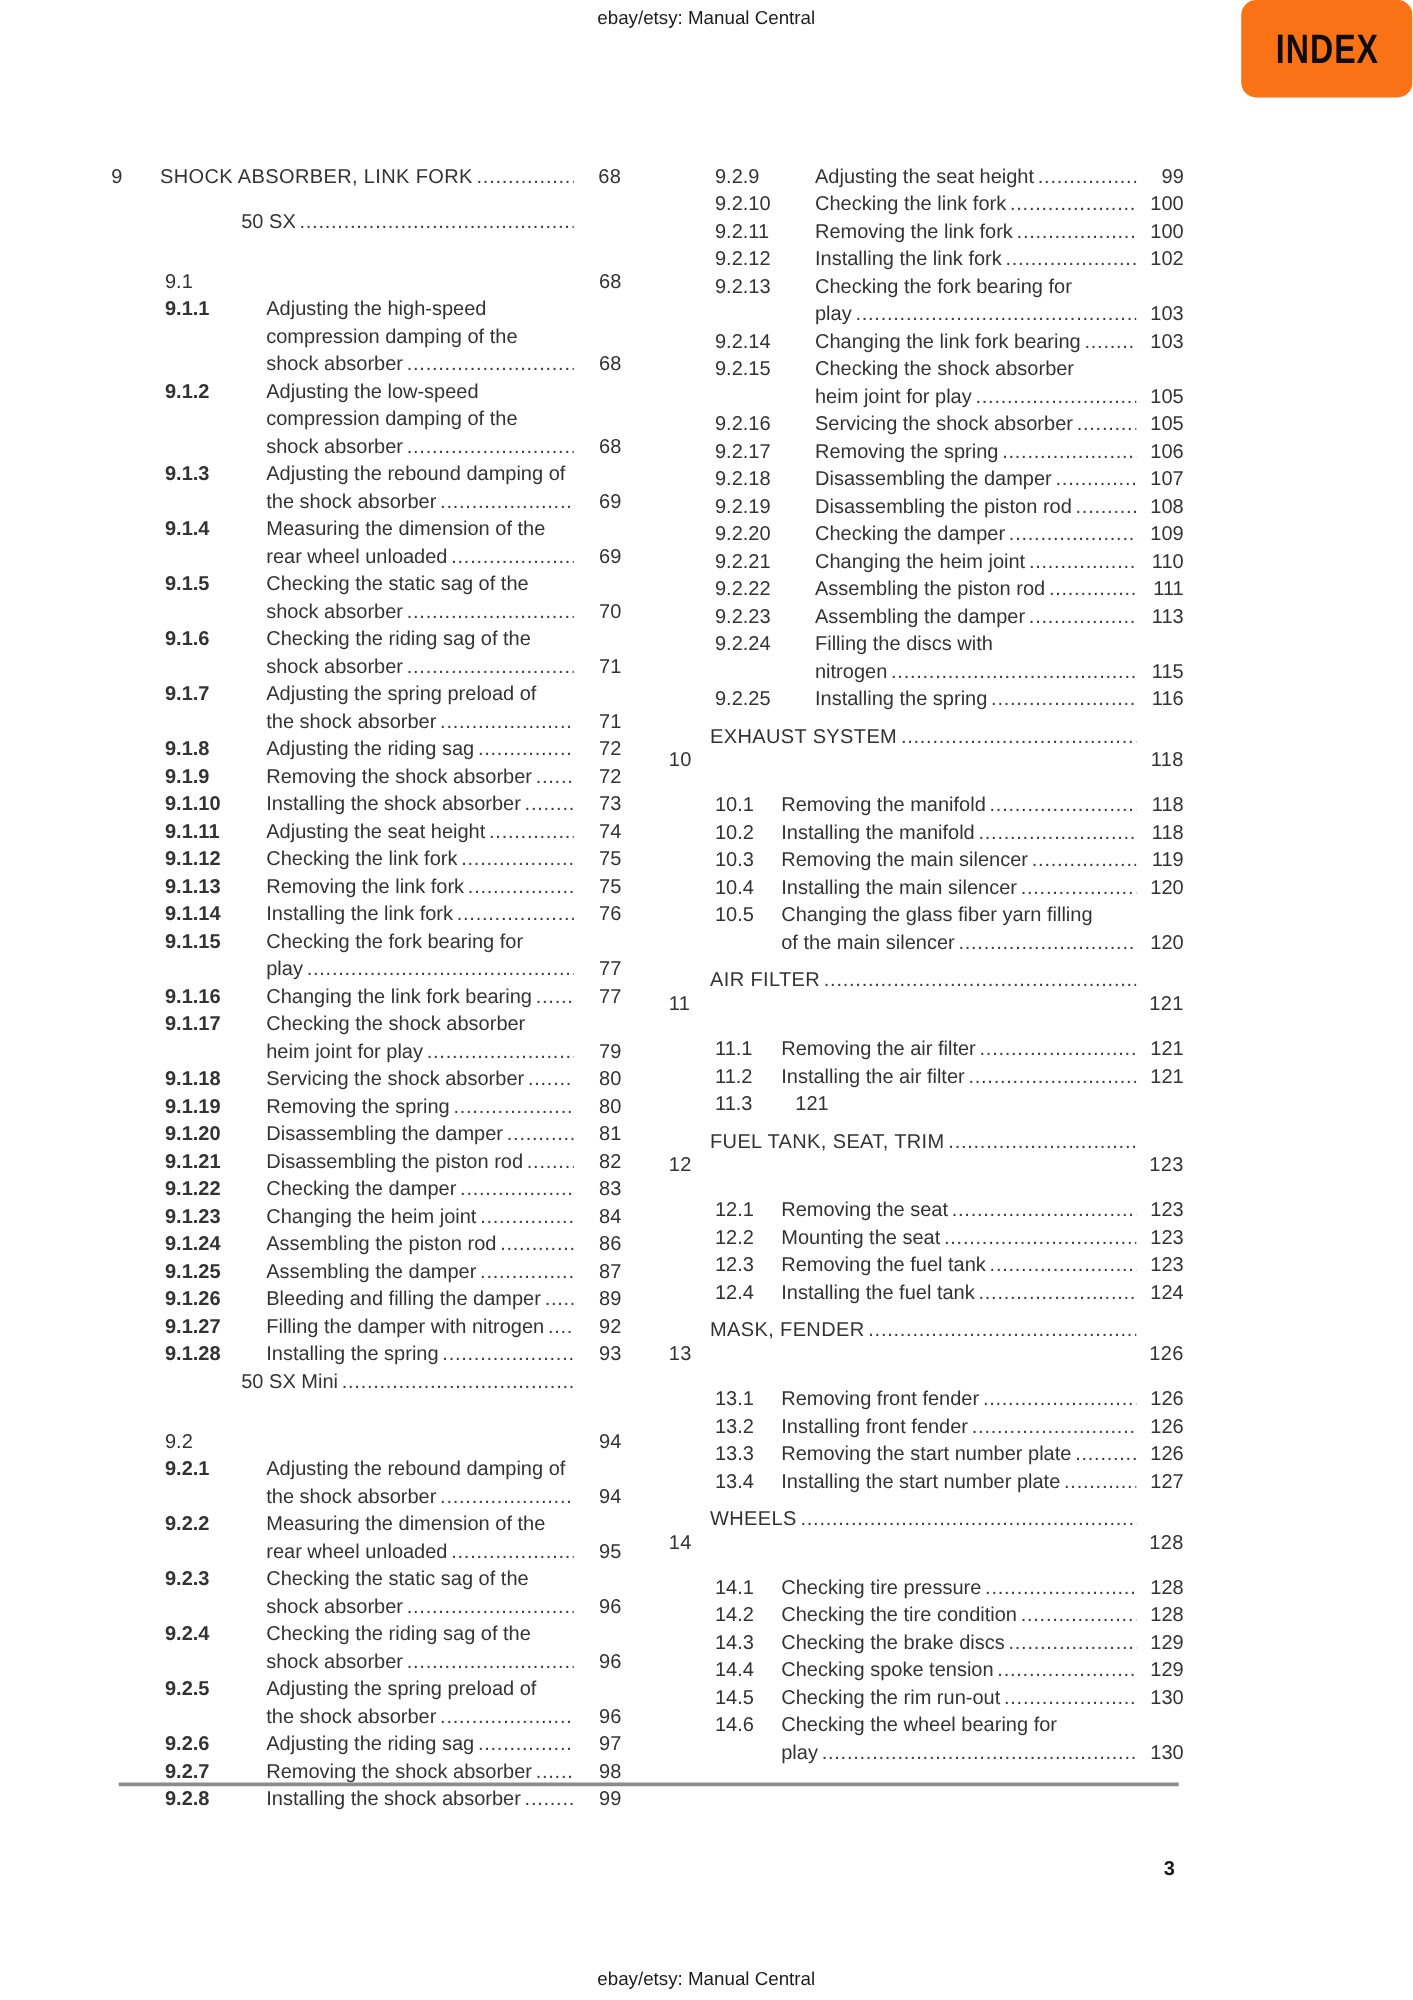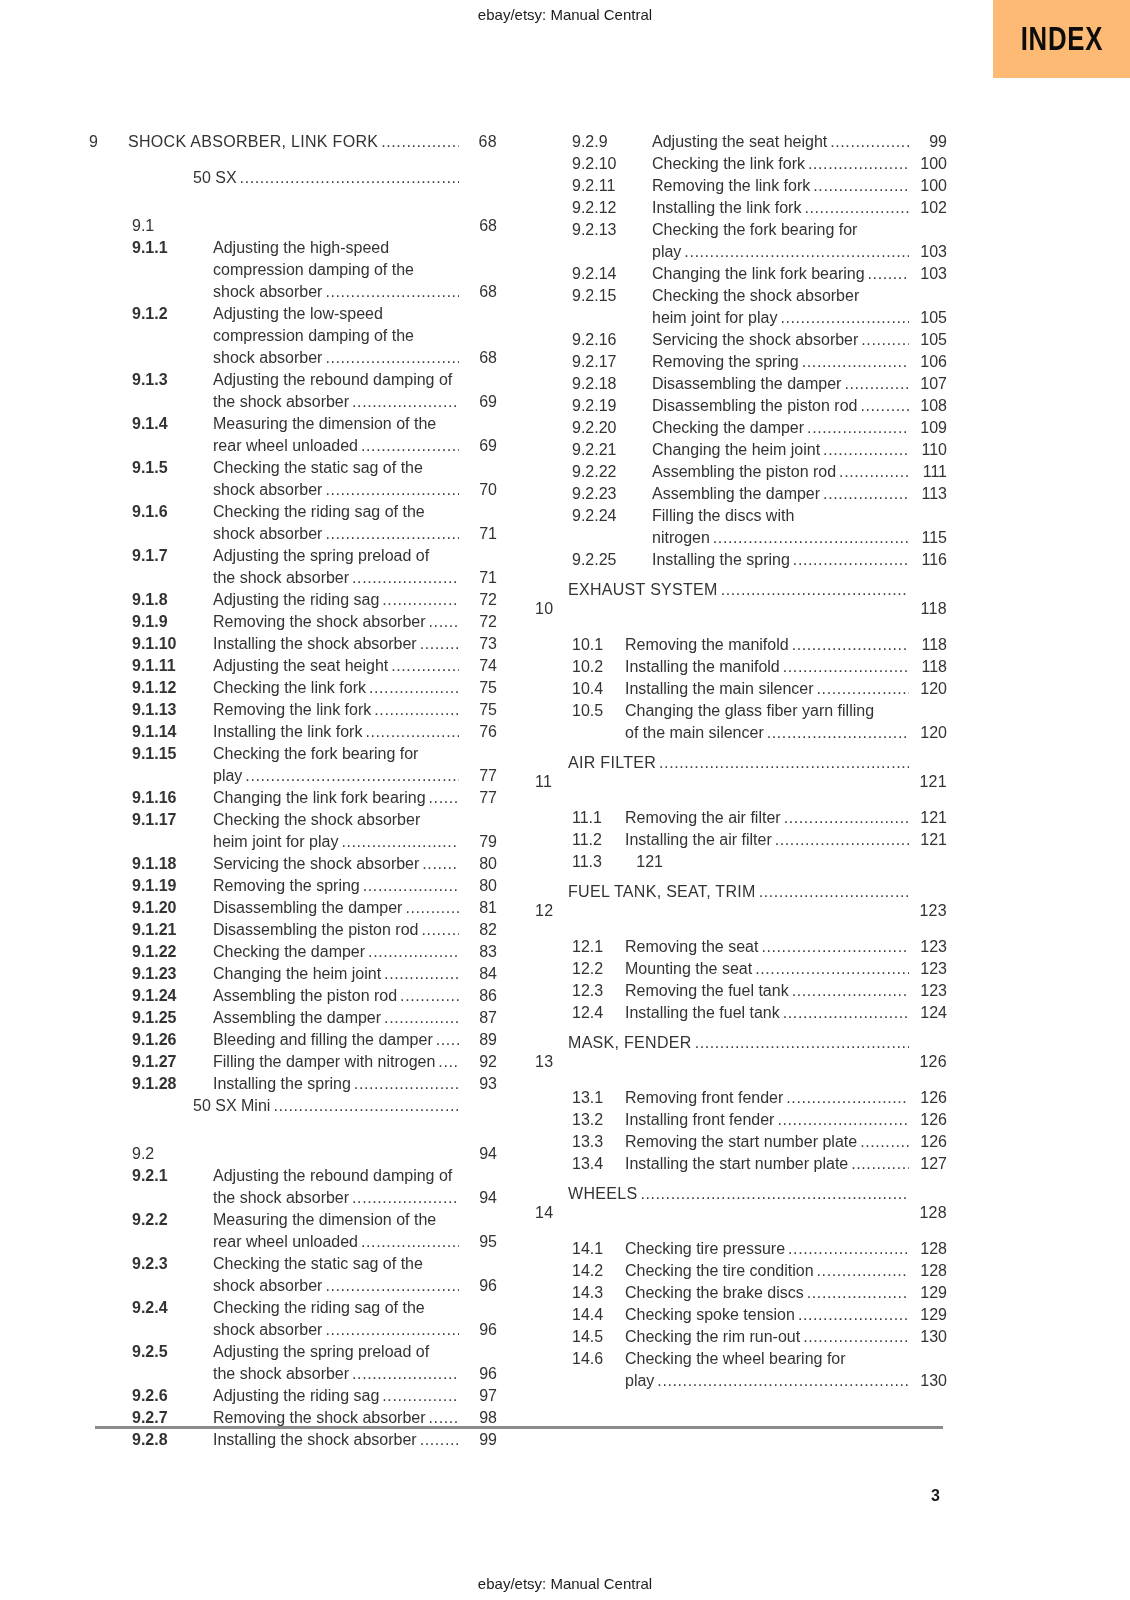--- a/index.html
+++ b/index.html
@@ -11,21 +11,21 @@
   }
   
   .doc-title {
     position:absolute; left:0; width:1130px; text-align:center;
     font-size:15px; color:#1c1c1c;
   }
   .doc-title.top { top:6px; }
   .doc-title.bottom { top:1575px; }
   .index-tab {
     position:absolute; left:993px; top:0; width:137px; height:78px;
-    background:#fdba74; display:flex; align-items:center; justify-content:center;
+    background:#f97316; display:flex; align-items:center; justify-content:center;border-radius:12px;
   }
   .index-tab .label {
     font-weight:bold; font-size:33px; color:#0d0d0d;
     transform:scaleX(0.78); letter-spacing:1px; white-space:nowrap;
   }
   .footer-divider {
     position:absolute; left:95px; top:1426px; width:848px; height:3px;
     background:#8c8c8c;
   }
   .page-no {
@@ -380,20 +380,25 @@
       <span class="num">10.1</span>
       <span class="text"><span class="t">Removing the manifold</span><span class="dots"></span></span>
       <span class="page">118</span>
     </div>
     <div class="row lvl2 sub">
       <span class="num">10.2</span>
       <span class="text"><span class="t">Installing the manifold</span><span class="dots"></span></span>
       <span class="page">118</span>
     </div>
     <div class="row lvl2 sub">
+      <span class="num">10.3</span>
+      <span class="text"><span class="t">Removing the main silencer</span><span class="dots"></span></span>
+      <span class="page">119</span>
+    </div>
+    <div class="row lvl2 sub">
       <span class="num">10.4</span>
       <span class="text"><span class="t">Installing the main silencer</span><span class="dots"></span></span>
       <span class="page">120</span>
     </div>
     <div class="row lvl2 sub">
       <span class="num">10.5</span>
       <span class="text"><span class="t">Changing the glass fiber yarn filling
 of the main silencer</span><span class="dots"></span></span>
       <span class="page">120</span>
     </div>

